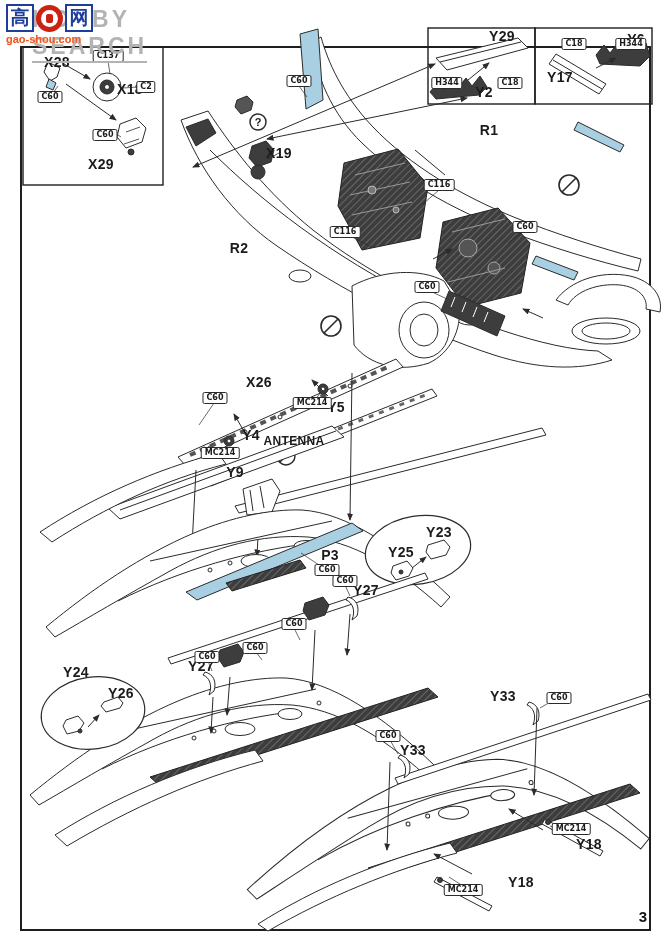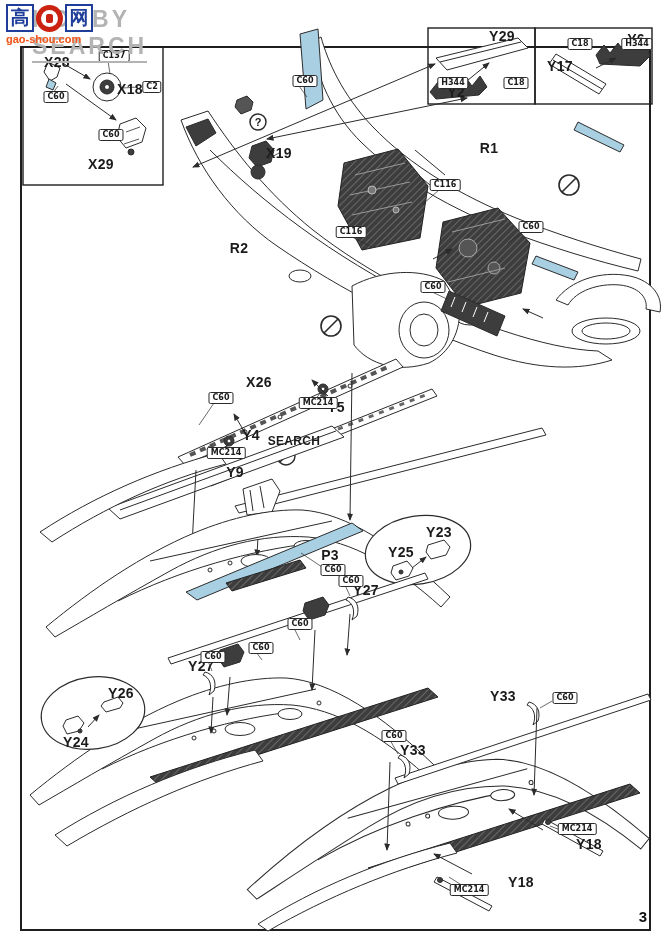--- a/index.html
+++ b/index.html
@@ -4,21 +4,21 @@
 <style>
   html,body{margin:0;padding:0;background:#ffffff;}
   #page{position:relative;width:671px;height:952px;background:#fff;overflow:hidden;
         font-family:"Liberation Sans",sans-serif;}
   svg{position:absolute;left:0;top:0;}
   
   .lbl{position:absolute;transform:translate(-50%,-50%);white-space:nowrap;}
   .p{font:700 14px "Liberation Sans",sans-serif;color:#1b1b1b;letter-spacing:.3px;}
   .p.sm{font-size:12px;}
   .c{font:700 8px "DejaVu Sans",sans-serif;color:#1b1b1b;background:#fff;
-     border:1px solid #2a2a2a;border-radius:2px;padding:0px 3px;line-height:10px;margin-left:6px;}
+     border:1px solid #2a2a2a;border-radius:2px;padding:0px 3px;line-height:10px;}
   .pageno{font:700 15px "Liberation Sans",sans-serif;color:#111;}
   
   #wm{position:absolute;left:6px;top:4px;z-index:6;}
   #wm .brand{position:absolute;left:26px;top:2px;font:700 23px "Liberation Sans",sans-serif;
      color:#b3b3b3;letter-spacing:3px;border-bottom:2px solid #b3b3b3;padding-bottom:1px;z-index:1;}
   #wm .row{position:relative;display:flex;align-items:center;gap:1px;z-index:2;}
   #wm .cnbox{width:24px;height:24px;border:2px solid #1e3e9a;background:#fff;color:#1e3e9a;
      font:700 19px "DejaVu Sans",sans-serif;display:flex;align-items:center;justify-content:center;}
   #wm .stamp{width:27px;height:27px;border-radius:50%;background:#cc2211;position:relative;margin:0 1px;}
   #wm .stamp:before{content:"";position:absolute;left:5px;top:5px;width:17px;height:17px;
@@ -251,38 +251,38 @@
       <div class="stamp"></div>
       <div class="cnbox">网</div>
     </div>
     <div class="site">gao-shou.com</div>
   </div>
 
   <div class="lbl p" style="left:57px;top:62px">X28</div>
   <div class="lbl p" style="left:130px;top:89px">X18</div>
   <div class="lbl p" style="left:101px;top:164px">X29</div>
   <div class="lbl p" style="left:502px;top:36px">Y29</div>
-  <div class="lbl p" style="left:456px;top:92px">Y2</div>
+  <div class="lbl p" style="left:484px;top:92px">Y2</div>
   <div class="lbl p" style="left:636px;top:39px">Y6</div>
-  <div class="lbl p" style="left:560px;top:66px">Y17</div>
+  <div class="lbl p" style="left:560px;top:77px">Y17</div>
   <div class="lbl p" style="left:279px;top:153px">X19</div>
-  <div class="lbl p" style="left:489px;top:148px">R1</div>
+  <div class="lbl p" style="left:489px;top:130px">R1</div>
   <div class="lbl p" style="left:239px;top:248px">R2</div>
   <div class="lbl p" style="left:259px;top:382px">X26</div>
   <div class="lbl p" style="left:336px;top:407px">Y5</div>
   <div class="lbl p" style="left:251px;top:435px">Y4</div>
-  <div class="lbl p sm" style="left:294px;top:441px">SEARCH</div>
+  <div class="lbl p sm" style="left:294px;top:441px">ANTENNA</div>
   <div class="lbl p" style="left:235px;top:472px">Y9</div>
   <div class="lbl p" style="left:330px;top:555px">P3</div>
   <div class="lbl p" style="left:439px;top:532px">Y23</div>
   <div class="lbl p" style="left:401px;top:552px">Y25</div>
   <div class="lbl p" style="left:366px;top:590px">Y27</div>
   <div class="lbl p" style="left:201px;top:666px">Y27</div>
   <div class="lbl p" style="left:121px;top:693px">Y26</div>
-  <div class="lbl p" style="left:76px;top:742px">Y24</div>
+  <div class="lbl p" style="left:76px;top:672px">Y24</div>
   <div class="lbl p" style="left:503px;top:696px">Y33</div>
   <div class="lbl p" style="left:413px;top:750px">Y33</div>
   <div class="lbl p" style="left:589px;top:844px">Y18</div>
   <div class="lbl p" style="left:521px;top:882px">Y18</div>
 
   <div class="lbl c" style="left:108px;top:56px">C137</div>
   <div class="lbl c" style="left:146px;top:87px">C2</div>
   <div class="lbl c" style="left:50px;top:97px">C60</div>
   <div class="lbl c" style="left:105px;top:135px">C60</div>
   <div class="lbl c" style="left:447px;top:83px">H344</div>

